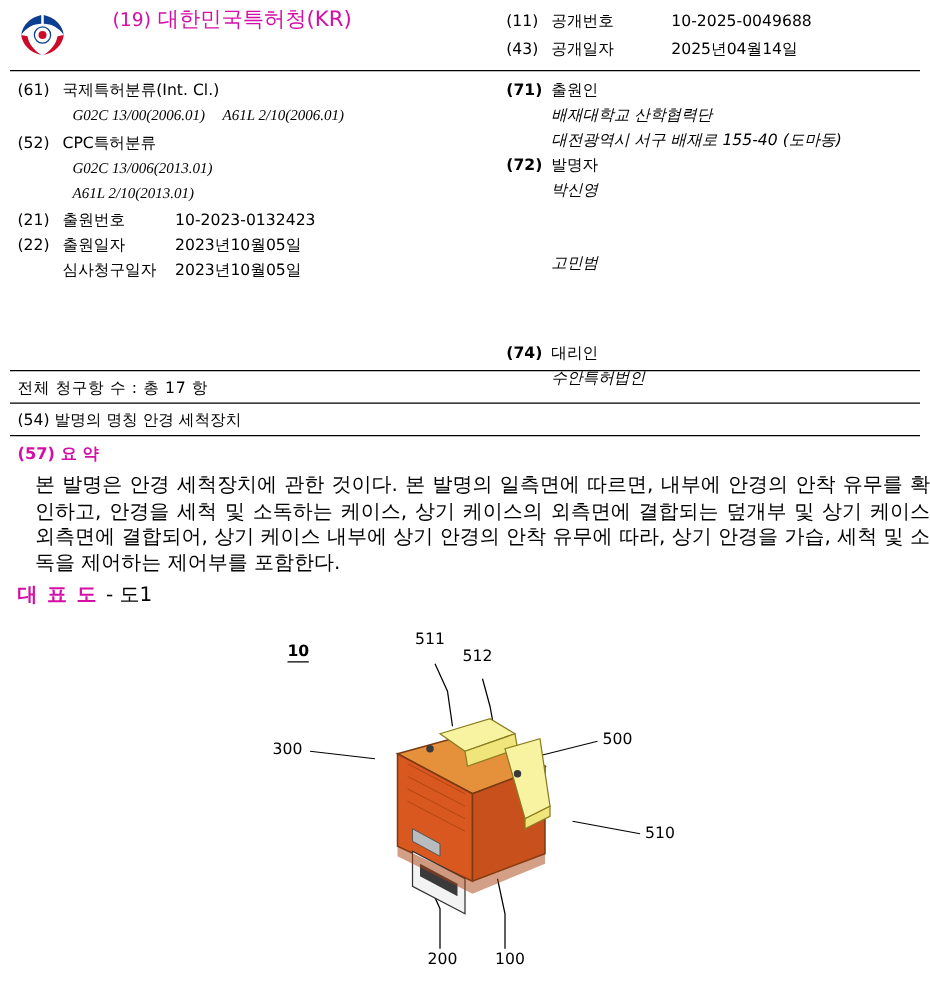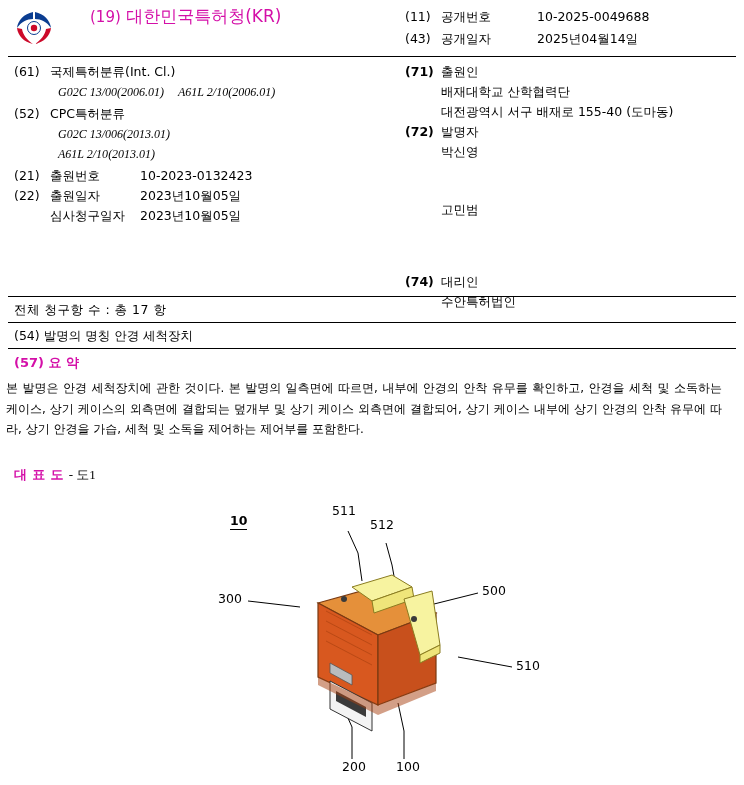--- a/index.html
+++ b/index.html
@@ -104,21 +104,21 @@
   }
   .cls-line { margin-left: 44px; line-height: 19px; white-space: nowrap; }
   .cls-line .sep { display: inline-block; width: 14px; }
   .appnum { display: flex; line-height: 20px; }
   .appnum .tag { width: 36px; flex: none; }
   .appnum .lbl { width: 90px; flex: none; }
   .appnum .val { }
 
   .r-ent { display: flex; line-height: 20px; white-space: nowrap; }
   .r-ent .tag { width: 36px; flex: none; font-weight: bold; }
-  .r-ind { margin-left: 36px; line-height: 20px; white-space: nowrap; }
+  .r-ind { margin-left: 36px; line-height: 20px; white-space: nowrap; font-style: italic; }
 
   
   .rule-2 { position: absolute; left: 8px; right: 8px; top: 296px; }
   .claims {
     position: absolute;
     left: 14px;
     top: 300px;
     font-size: 12.5px;
     line-height: 20px;
     letter-spacing: 0.5px;
@@ -137,38 +137,37 @@
   .abstract-head {
     position: absolute;
     left: 14px;
     top: 354px;
     color: #d40fa8;
     font-size: 13px;
     font-weight: bold;
   }
   .abstract-body {
     position: absolute;
-    left: 6px;
+    left: 28px;
     top: 378px;
     width: 716px;
-    font-size: 12px;
+    font-size: 16px;
     line-height: 20.5px;
     text-align: justify;
   }
 
   
   .rep-head {
     position: absolute;
     left: 14px;
     top: 466px;
     color: #d40fa8;
-    font-size: 13px;
+    font-size: 16px;
     font-weight: bold;
     letter-spacing: 1px;
-    font-family: Liberation Serif, serif;
   }
   .rep-head .fig {
     color: #000;
     font-weight: normal;
     letter-spacing: 0;
   }
   .figure {
     position: absolute;
     left: 0;
     top: 495px;

